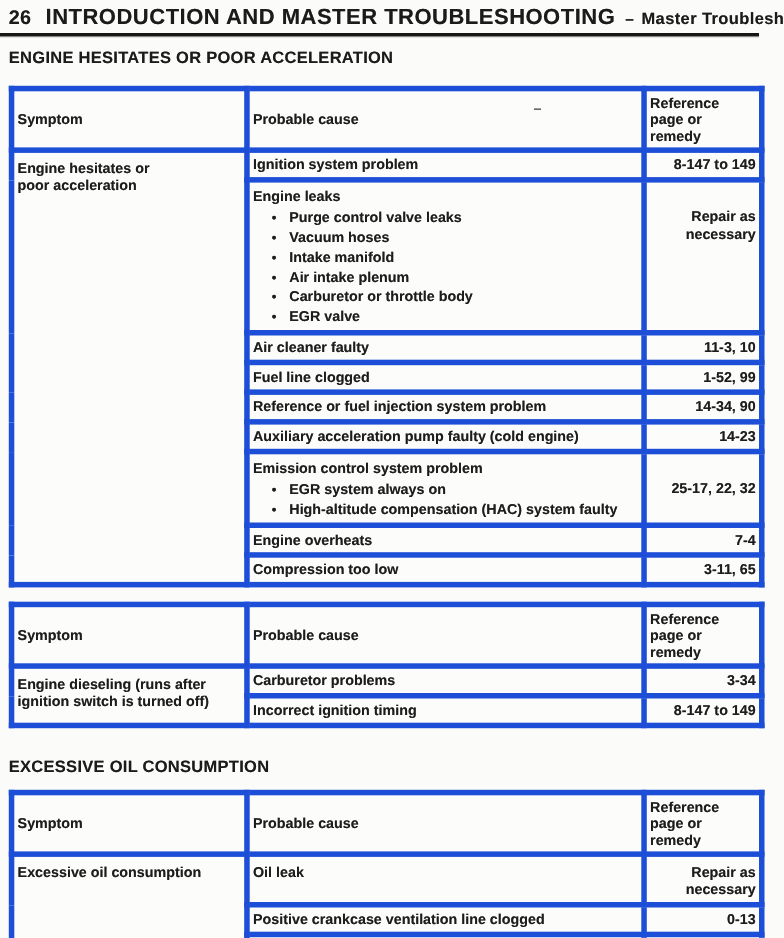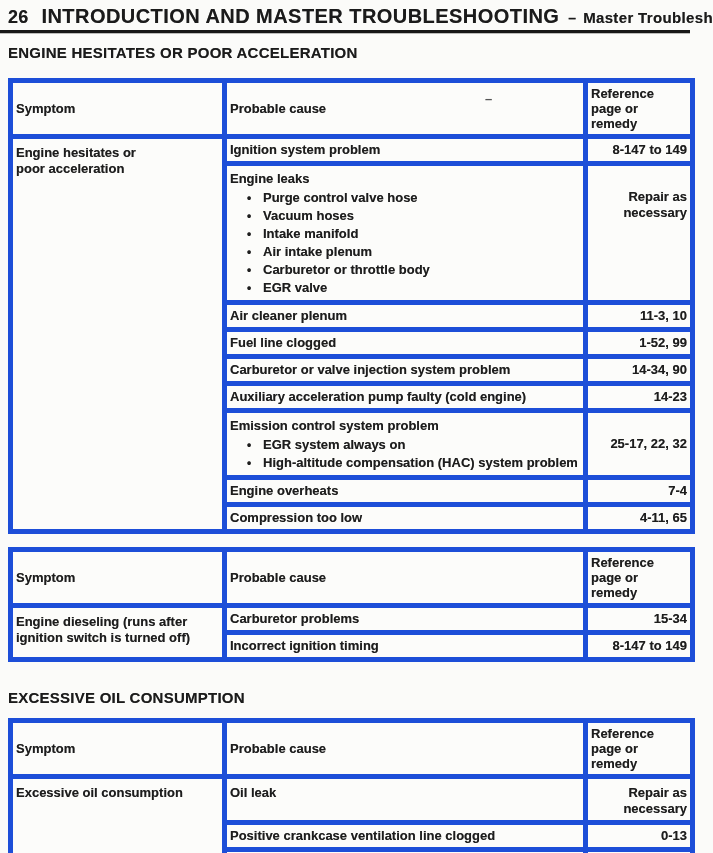--- a/index.html
+++ b/index.html
@@ -105,64 +105,64 @@
       <tr class="r26">
         <td class="symptom pre" rowspan="9">Engine hesitates or
 poor acceleration</td>
         <td>Ignition system problem</td>
         <td class="ref pre">8-147 to 149</td>
       </tr>
       <tr class="rvac">
         <td class="cause-group">
           <div>Engine leaks</div>
           <ul class="bl">
-            <li>Purge control valve hose</li>
+            <li>Purge control valve leaks</li>
             <li>Vacuum hoses</li>
             <li>Intake manifold</li>
             <li>Air intake plenum</li>
             <li>Carburetor or throttle body</li>
             <li>EGR valve</li>
           </ul>
         </td>
         <td class="ref pre ref-top">Repair as
 necessary</td>
       </tr>
       <tr class="r26">
-        <td>Air cleaner plenum</td>
+        <td>Air cleaner faulty</td>
         <td class="ref">11-3, 10</td>
       </tr>
       <tr class="r26">
         <td>Fuel line clogged</td>
         <td class="ref">1-52, 99</td>
       </tr>
       <tr class="r26">
-        <td>Carburetor or valve injection system problem</td>
+        <td>Reference or fuel injection system problem</td>
         <td class="ref">14-34, 90</td>
       </tr>
       <tr class="r26">
         <td>Auxiliary acceleration pump faulty (cold engine)</td>
         <td class="ref">14-23</td>
       </tr>
       <tr class="remi">
         <td class="cause-group">
           <div>Emission control system problem</div>
           <ul class="bl bl-tight">
             <li>EGR system always on</li>
-            <li>High-altitude compensation (HAC) system problem</li>
+            <li>High-altitude compensation (HAC) system faulty</li>
           </ul>
         </td>
         <td class="ref">25-17, 22, 32</td>
       </tr>
       <tr class="r26">
         <td>Engine overheats</td>
         <td class="ref">7-4</td>
       </tr>
       <tr class="r26">
         <td>Compression too low</td>
-        <td class="ref">4-11, 65</td>
+        <td class="ref">3-11, 65</td>
       </tr>
     </tbody>
   </table>
 
   <table class="tbl t2">
     <colgroup>
         <col class="c1">
         <col class="c2">
         <col class="c3">
       </colgroup>
@@ -172,21 +172,21 @@
         <th>Probable cause</th>
         <th class="pre">Reference
 page or remedy</th>
       </tr>
     </thead>
     <tbody>
       <tr class="r27">
         <td class="symptom pre" rowspan="2">Engine dieseling (runs after
 ignition switch is turned off)</td>
         <td>Carburetor problems</td>
-        <td class="ref">15-34</td>
+        <td class="ref">3-34</td>
       </tr>
       <tr class="r27">
         <td>Incorrect ignition timing</td>
         <td class="ref">8-147 to 149</td>
       </tr>
     </tbody>
   </table>
 
   <h2 class="sec-h h3">EXCESSIVE OIL CONSUMPTION</h2>
   <table class="tbl t3">

